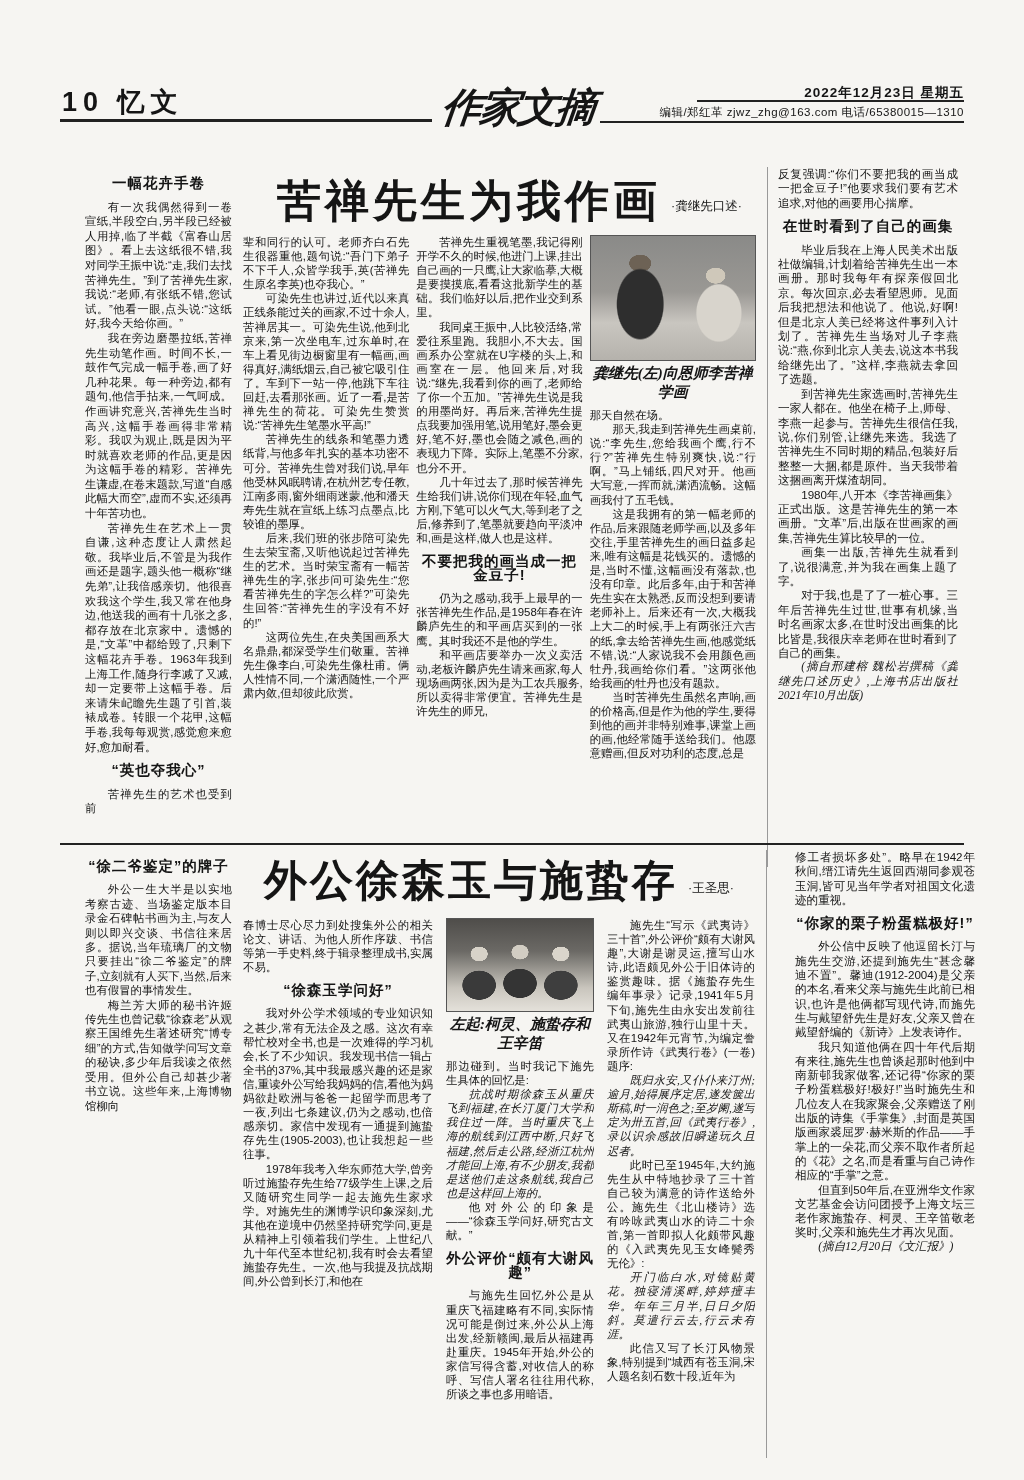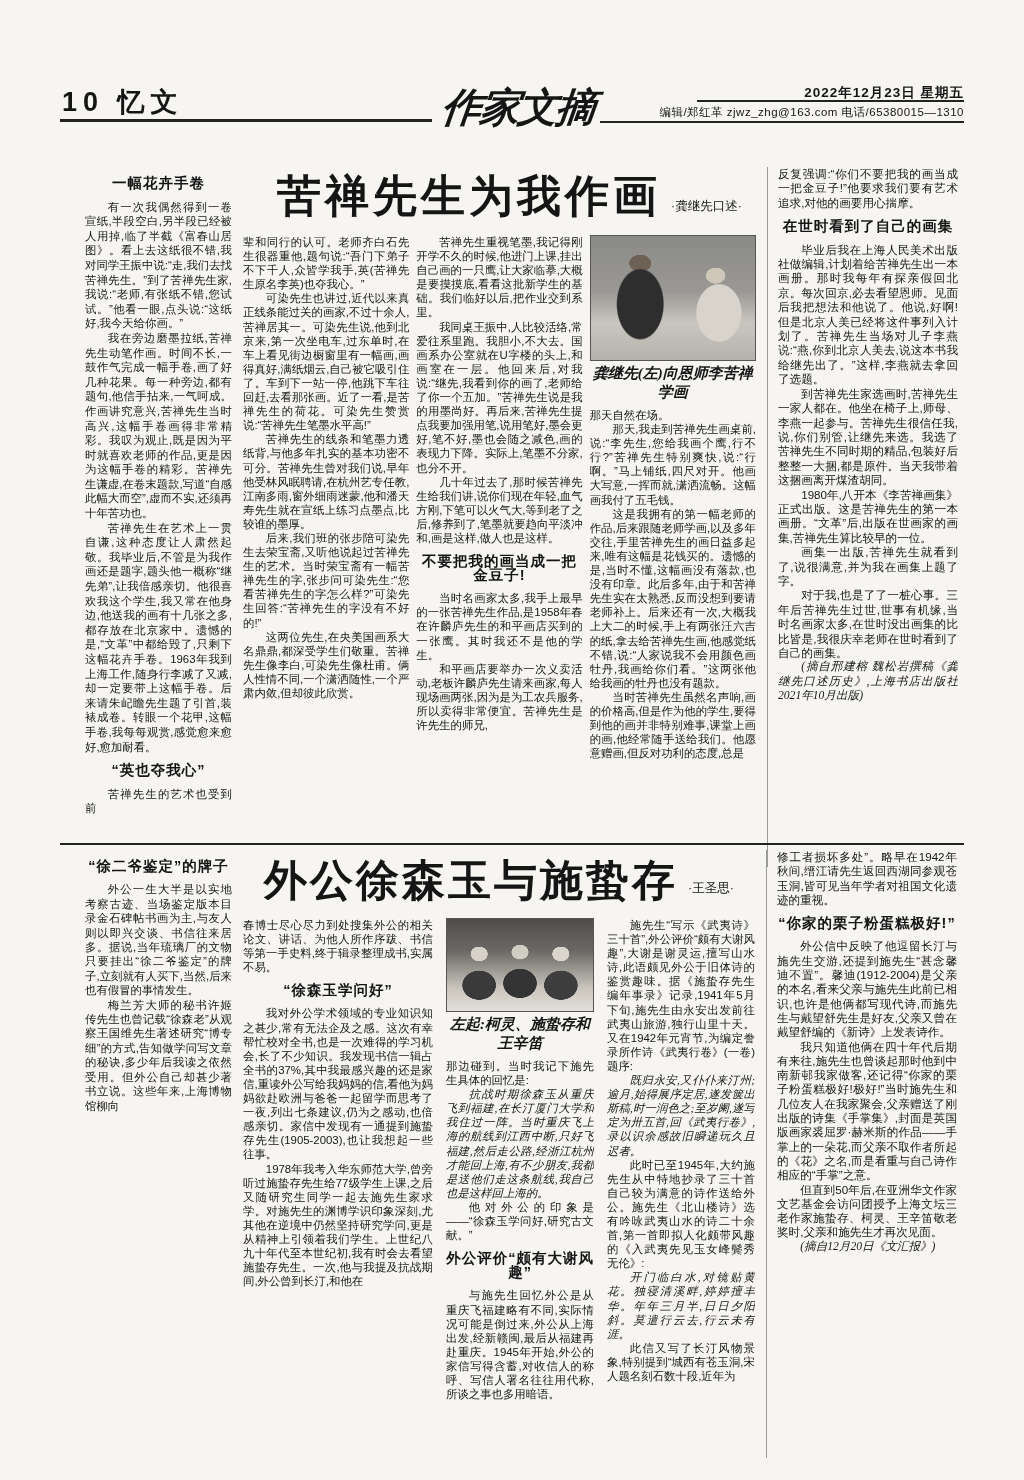--- a/index.html
+++ b/index.html
@@ -14,21 +14,21 @@
   .tcol{overflow:hidden;text-align:justify;font-size:11.4px;line-height:14.1px;}
   .tcol p{margin:0;text-indent:2em;}
   .tcol p.cont{text-indent:0;}
   .tcol p.ital{font-style:italic;font-family:"Liberation Serif","DejaVu Serif",serif;}
   .tcol p.attr{font-style:italic;font-family:"Liberation Serif","DejaVu Serif",serif;}
   .col-subhead{font-weight:bold;text-align:center;font-size:14.5px;margin:9px 0;text-indent:0;letter-spacing:1px;}
   
   .a1{position:absolute;left:85px;top:148px;width:862px;height:700px;display:flex;gap:11px;margin-top:19px;}
   .a1-left{width:147px;flex:none;}
   .a1-center{width:513px;flex:none;display:flex;flex-direction:column;}
-  .a1-headrow{height:64px;flex:none;display:flex;align-items:flex-start;justify-content:center;gap:10px;padding-left:20px;}
+  .a1-headrow{height:64px;flex:none;display:flex;align-items:flex-end;justify-content:center;gap:10px;padding-left:20px;}
   .a1-title{font-size:44px;font-weight:900;letter-spacing:4px;white-space:nowrap;}
   .a-byline{font-size:12.5px;white-space:nowrap;align-self:center;margin-top:14px;}
   .a1-cols{flex:1;display:flex;gap:7px;margin-top:4px;}
   .a1c{flex:1;}
   .a1-right{width:180px;flex:none;border-left:1px solid #999;padding-left:10px;}
   .photo1{width:100%;height:126px;margin-bottom:3px;background:
     radial-gradient(60px 90px at 30% 55%, #2e2e2e 0 38%, transparent 40%),
     radial-gradient(18px 14px at 30% 22%, #6d6255 0 60%, transparent 62%),
     radial-gradient(55px 70px at 78% 62%, #d8d4cc 0 40%, transparent 42%),
     radial-gradient(16px 13px at 76% 32%, #cfc8ba 0 60%, transparent 62%),
@@ -47,21 +47,21 @@
   
   .a2{position:absolute;left:85px;top:850px;width:862px;height:608px;display:flex;gap:11px;}
   .a2-left{width:147px;flex:none;}
   .a2-center{width:512px;flex:none;display:flex;flex-direction:column;}
   .a2-headrow{height:62px;flex:none;display:flex;align-items:center;justify-content:center;gap:10px;}
   .a2-title{font-size:43px;font-weight:900;letter-spacing:3px;white-space:nowrap;}
   .a2-cols{flex:1;display:flex;gap:13px;margin-top:6px;}
   .a2b{width:190px;flex:none;}
   .a2c{width:148px;flex:none;}
   .a2d{flex:1;}
-  .a2-right{width:180px;flex:none;border-left:1px solid #999;padding-left:10px;}
+  .a2-right{width:180px;flex:none;border-left:1px solid #999;padding-left:28px;}
 </style>
 </head>
 <body>
 
 <div class="pageno">
   <span>10</span>
   <span>忆文</span>
 </div>
 <div class="masthead">作家文摘</div>
 <div class="dateline">2022年12月23日 星期五</div>
@@ -91,21 +91,21 @@
           <p class="para">可染先生也讲过,近代以来真正线条能过关的画家,不过十余人,苦禅居其一。可染先生说,他到北京来,第一次坐电车,过东单时,在车上看见街边橱窗里有一幅画,画得真好,满纸烟云,自己被它吸引住了。车到下一站一停,他跳下车往回赶,去看那张画。近了一看,是苦禅先生的荷花。可染先生赞赏说:“苦禅先生笔墨水平高!”</p>
           <p class="para">苦禅先生的线条和笔墨力透纸背,与他多年扎实的基本功密不可分。苦禅先生曾对我们说,早年他受林风眠聘请,在杭州艺专任教,江南多雨,窗外细雨迷蒙,他和潘天寿先生就在宣纸上练习点墨点,比较谁的墨厚。</p>
           <p class="para">后来,我们班的张步陪可染先生去荣宝斋,又听他说起过苦禅先生的艺术。当时荣宝斋有一幅苦禅先生的字,张步问可染先生:“您看苦禅先生的字怎么样?”可染先生回答:“苦禅先生的字没有不好的!”</p>
           <p class="para">这两位先生,在央美国画系大名鼎鼎,都深受学生们敬重。苦禅先生像李白,可染先生像杜甫。俩人性情不同,一个潇洒随性,一个严肃内敛,但却彼此欣赏。</p>
         </div>
       <div class="a1c tcol">
           <p class="para">苦禅先生重视笔墨,我记得刚开学不久的时候,他进门上课,挂出自己画的一只鹰,让大家临摹,大概是要摸摸底,看看这批新学生的基础。我们临好以后,把作业交到系里。</p>
           <p class="para">我同桌王振中,人比较活络,常爱往系里跑。我胆小,不大去。国画系办公室就在U字楼的头上,和画室在一层。他回来后,对我说:“继先,我看到你的画了,老师给了你一个五加。”苦禅先生说是我的用墨尚好。再后来,苦禅先生提点我要加强用笔,说用笔好,墨会更好,笔不好,墨也会随之减色,画的表现力下降。实际上,笔墨不分家,也分不开。</p>
           <p class="para">几十年过去了,那时候苦禅先生给我们讲,说你们现在年轻,血气方刚,下笔可以火气大,等到老了之后,修养到了,笔墨就要趋向平淡冲和,画是这样,做人也是这样。</p>
           <div class="col-subhead">不要把我的画当成一把金豆子!</div>
-          <p class="para">当时名画家太多,我手上最早的一张苦禅先生作品,是1958年春在许麟庐先生的和平画店买到的一张鹰。其时我还不是他的学生。</p>
+          <p class="para">仍为之感动,我手上最早的一张苦禅先生作品,是1958年春在许麟庐先生的和平画店买到的一张鹰。其时我还不是他的学生。</p>
           <p class="para">和平画店要举办一次义卖活动,老板许麟庐先生请来画家,每人现场画两张,因为是为工农兵服务,所以卖得非常便宜。苦禅先生是许先生的师兄,</p>
         </div>
       <div class="a1c">
         <div class="photo1"></div>
         <p class="caption">龚继先(左)向恩师李苦禅学画</p>
         <div class="tcol" style="height:470px;">
             <p class="cont">那天自然在场。</p>
             <p class="para">那天,我走到苦禅先生画桌前,说:“李先生,您给我画个鹰,行不行?”苦禅先生特别爽快,说:“行啊。”马上铺纸,四尺对开。他画大写意,一挥而就,潇洒流畅。这幅画我付了五毛钱。</p>
             <p class="para">这是我拥有的第一幅老师的作品,后来跟随老师学画,以及多年交往,手里苦禅先生的画日益多起来,唯有这幅是花钱买的。遗憾的是,当时不懂,这幅画没有落款,也没有印章。此后多年,由于和苦禅先生实在太熟悉,反而没想到要请老师补上。后来还有一次,大概我上大二的时候,手上有两张汪六吉的纸,拿去给苦禅先生画,他感觉纸不错,说:“人家说我不会用颜色画牡丹,我画给你们看。”这两张他给我画的牡丹也没有题款。</p>
             <p class="para">当时苦禅先生虽然名声响,画的价格高,但是作为他的学生,要得到他的画并非特别难事,课堂上画的画,他经常随手送给我们。他愿意赠画,但反对功利的态度,总是</p>

